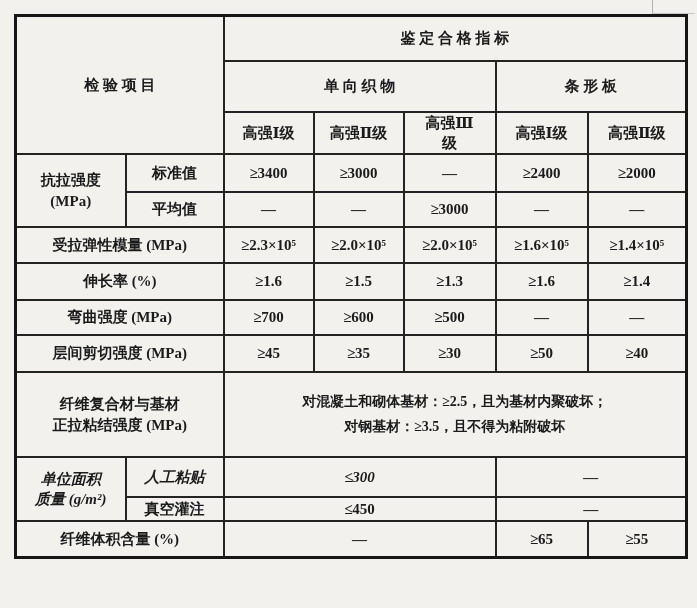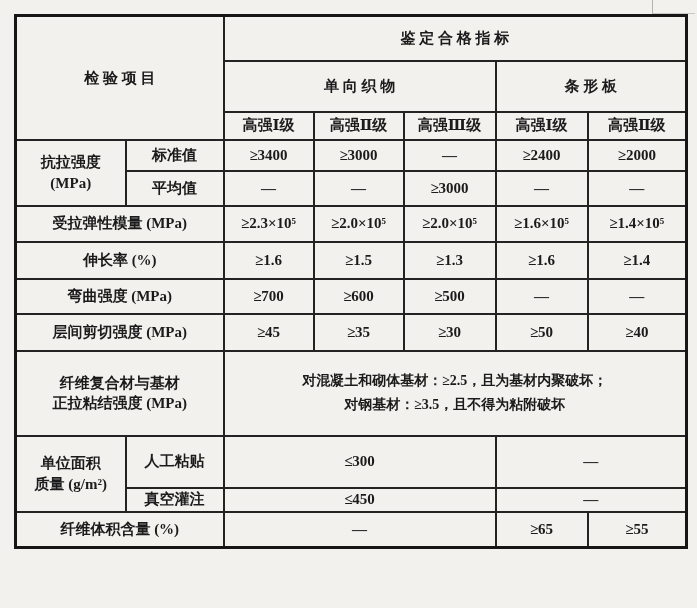--- a/index.html
+++ b/index.html
@@ -31,39 +31,39 @@
     border-collapse: collapse;
     table-layout: fixed;
     border: 3px solid #161616;
   }
   table.spec td {
     border: 2px solid #232323;
     text-align: center;
     vertical-align: middle;
     font-weight: bold;
     font-size: 15px;
-    padding: 0 1px;
+    padding: 0 15px;
     line-height: 1.35;
     overflow: hidden;
   }
   td.hdr { font-size: 16px; }
   td.num { font-size: 15px; letter-spacing: 0px; white-space: nowrap; }
   td.tight { font-size: 13.5px; }
   .two-line span { display: block; }
   tr.hr1 { height: 45px; }
   tr.hr2 { height: 51px; }
   tr.hr3 { height: 28px; }
-  tr.r-standard { height: 31px; }
+  tr.r-standard { height: 38px; }
   tr.r-average  { height: 35px; }
   tr.r-modulus  { height: 36px; }
   tr.r-elong    { height: 37px; }
   tr.r-bend     { height: 35px; }
   tr.r-shear    { height: 37px; }
   tr.r-bond     { height: 85px; }
-  tr.r-manual   { height: 52px; }
+  tr.r-manual   { height: 40px; font-style: italic; }
   tr.r-vacuum   { height: 24px; }
   tr.r-fiber    { height: 36px; }
   .bond-val span { display: block; line-height: 1.75; font-size: 14px; }
   .footnote {
     position: absolute;
     left: 20px;
     top: 579px;
     font-size: 15px;
     font-weight: bold;
     letter-spacing: 1px;

